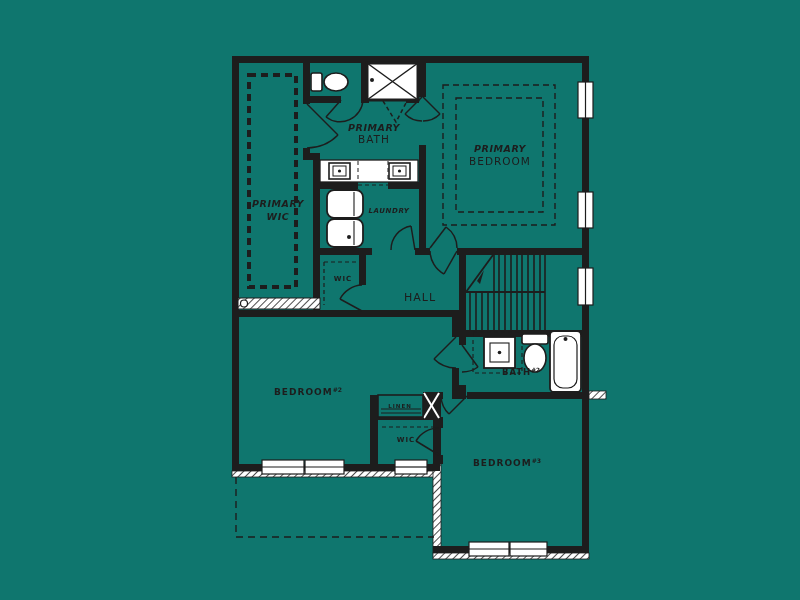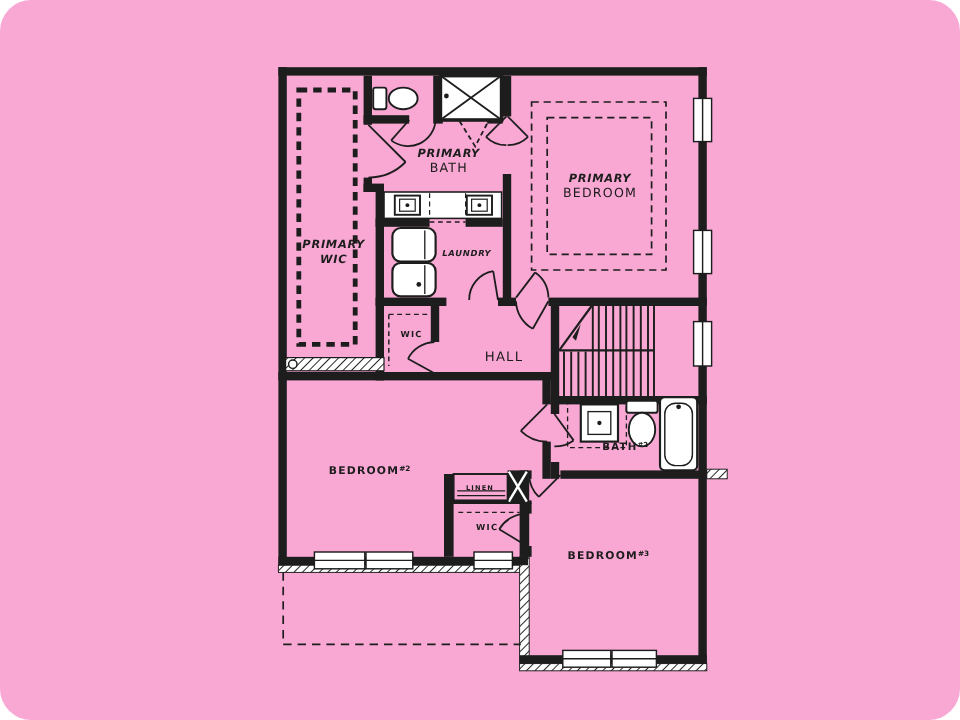--- a/index.html
+++ b/index.html
@@ -1,17 +1,17 @@
 <!DOCTYPE html>
 <html><head>
 <meta charset="utf-8">
 <style>
   html,body{margin:0;padding:0;background:#ffffff;}
-  #stage{position:relative;width:800px;height:600px;background:#f9a8d4;overflow:hidden;
-         font-family:"DejaVu Sans", sans-serif;border-radius:26px;}
+  #stage{position:relative;width:800px;height:600px;background:#0f766e;overflow:hidden;
+         font-family:"DejaVu Sans", sans-serif;}
   svg text{fill:#1d1d1d;}
 </style>
 </head>
 <body>
 
 <div id="stage">
 <svg width="800" height="600" viewBox="0 0 800 600" stroke-linecap="butt" font-family="DejaVu Sans, sans-serif">
   <defs>
     <pattern id="hatch" width="5" height="5" patternUnits="userSpaceOnUse" patternTransform="rotate(45)">
       <rect width="5" height="5" fill="#ffffff"></rect>

